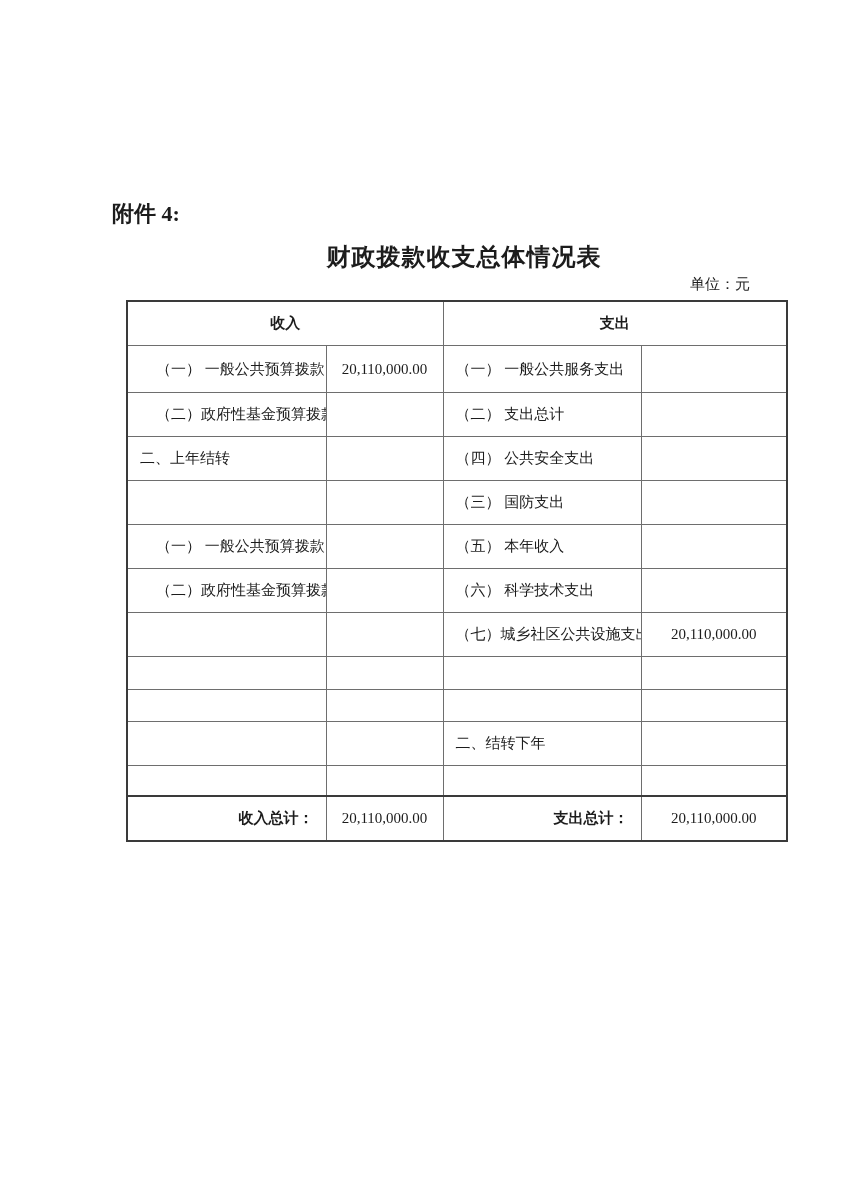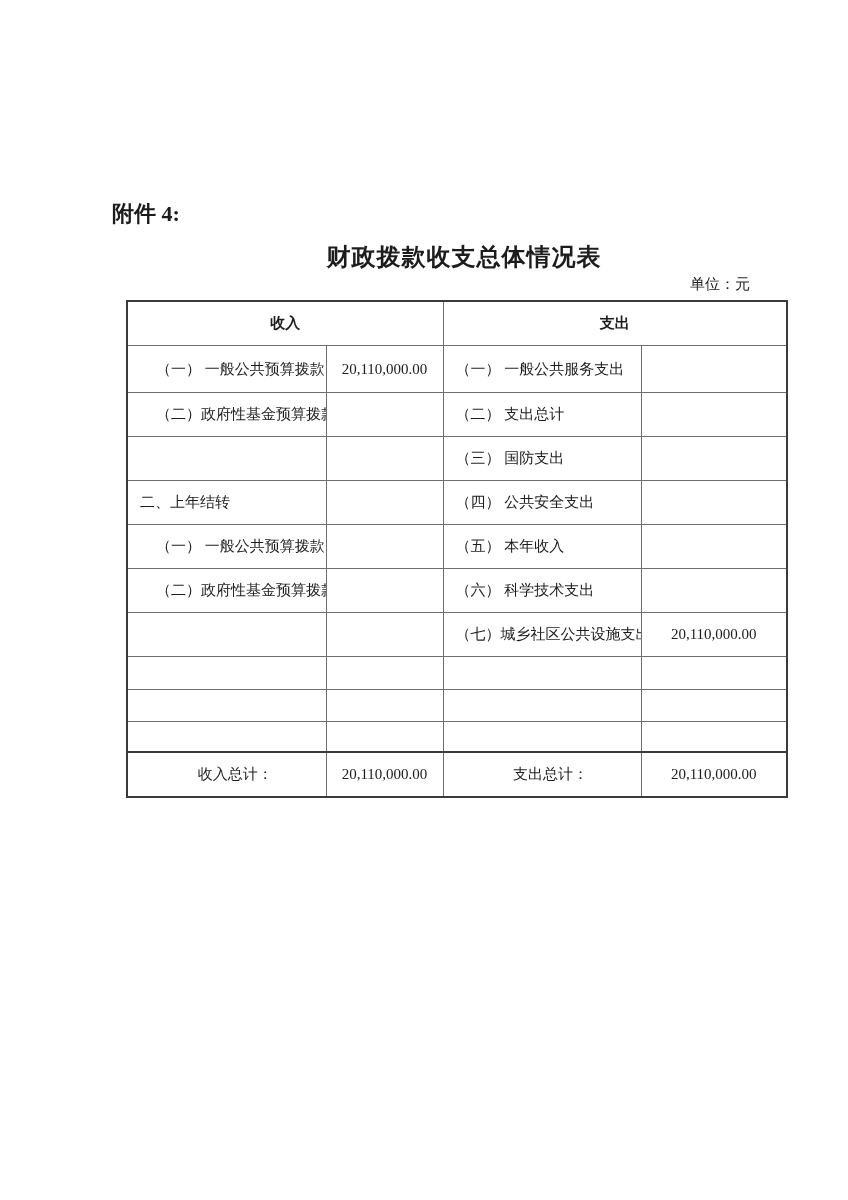--- a/index.html
+++ b/index.html
@@ -58,22 +58,22 @@
   }
   td.item-l { text-align: left; padding-left: 7px; }
   td.item-l.sub { padding-left: 28px; }
   td.item-r { text-align: left; padding-left: 9px; }
   td.item-r.sub { padding-left: 12px; margin-left: 32px; }
   td.val { text-align: center; }
   tbody.totals td {
     border-top: 2px solid #3a3a3a;
   }
   tbody.totals td.total-label {
-    font-weight: normal;
-    text-align: center;
+    font-weight: bold;
+    text-align: right;
     padding-left: 29px;
   }
 </style>
 </head>
 <body>
 
 <div class="attachment">附件 4:</div>
 
 <h1 class="doc-title">财政拨款收支总体情况表</h1>
 
@@ -99,29 +99,29 @@
         <td class="item-r sub">（一） 一般公共服务支出</td>
         <td class="val"></td>
       </tr>
       <tr style="height: 32px;">
         <td class="item-l sub">（二）政府性基金预算拨款</td>
         <td class="val"></td>
         <td class="item-r sub">（二） 支出总计</td>
         <td class="val"></td>
       </tr>
       <tr style="height: 31px;">
+        <td class="item-l">二、上年结转</td>
+        <td class="val"></td>
+        <td class="item-r sub">（四） 公共安全支出</td>
+        <td class="val"></td>
+      </tr>
+      <tr style="height: 31px;">
         <td class="item-l"></td>
         <td class="val"></td>
         <td class="item-r sub">（三） 国防支出</td>
-        <td class="val"></td>
-      </tr>
-      <tr style="height: 31px;">
-        <td class="item-l">二、上年结转</td>
-        <td class="val"></td>
-        <td class="item-r sub">（四） 公共安全支出</td>
         <td class="val"></td>
       </tr>
       <tr style="height: 30px;">
         <td class="item-l sub">（一） 一般公共预算拨款</td>
         <td class="val"></td>
         <td class="item-r sub">（五） 本年收入</td>
         <td class="val"></td>
       </tr>
       <tr style="height: 32px;">
         <td class="item-l sub">（二）政府性基金预算拨款</td>
@@ -140,20 +140,26 @@
         <td class="val"></td>
         <td class="item-r"></td>
         <td class="val"></td>
       </tr>
       <tr style="height: 32px;">
         <td class="item-l"></td>
         <td class="val"></td>
         <td class="item-r"></td>
         <td class="val"></td>
       </tr>
+      <tr style="height: 35px;">
+        <td class="item-l"></td>
+        <td class="val"></td>
+        <td class="item-r">二、结转下年</td>
+        <td class="val"></td>
+      </tr>
       <tr style="height: 30px;">
         <td class="item-l"></td>
         <td class="val"></td>
         <td class="item-r"></td>
         <td class="val"></td>
       </tr>
     </tbody>
   <tbody class="totals">
     <tr style="height:31px">
       <td class="total-label">收入总计：</td>

